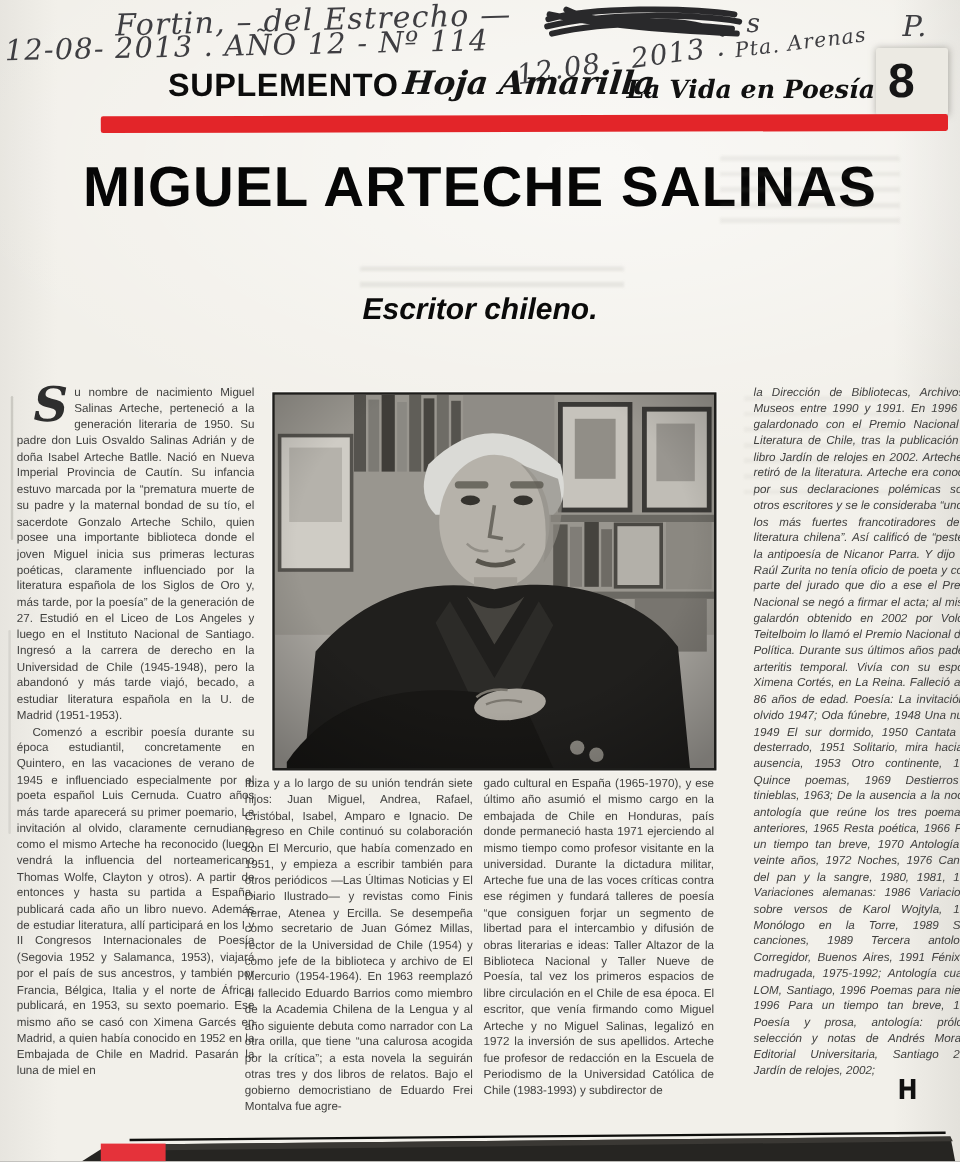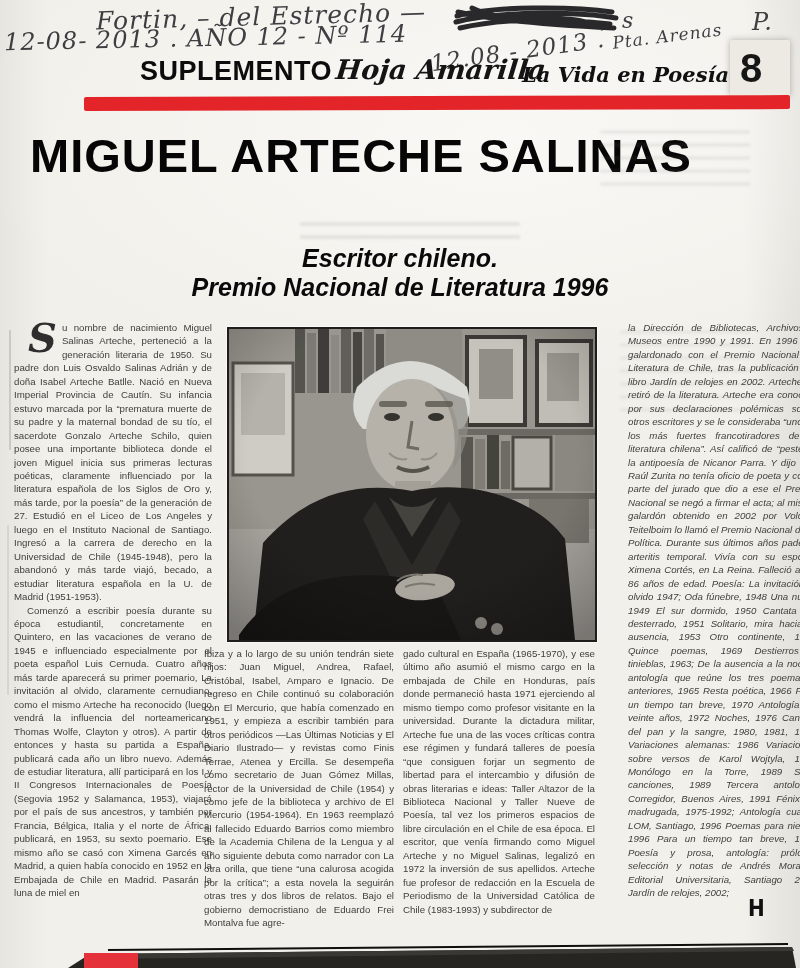--- a/index.html
+++ b/index.html
@@ -15,21 +15,21 @@
     letter-spacing:1px;white-space:nowrap;}
   .scribble{filter:none;}
   
   .sup{font-family:"Liberation Sans",sans-serif;font-weight:800;font-size:27px;color:#0c0c0c;letter-spacing:.5px;}
   .script{font-family:"DejaVu Serif",serif;font-style:italic;font-weight:bold;font-size:27px;color:#141414;transform:skewX(-6deg);}
   .section{font-family:"DejaVu Serif",serif;font-style:italic;font-weight:bold;font-size:21px;color:#101010;}
   .pageno{font-family:"Liberation Sans",sans-serif;font-weight:700;font-size:40px;color:#161616;}
   .pageno-bg{background:#eceae3;box-shadow:0 0 6px rgba(120,118,110,.55);border-radius:2px;}
   .redbar{background:#e32529;border-radius:2px;transform:rotate(-.15deg);}
   
-  .title{left:30px;width:740px;font-weight:800;color:#060606;
+  .title{left:30px;width:740px;text-align:center;font-weight:800;color:#060606;
     font-family:"Liberation Sans",sans-serif;font-size:47px;letter-spacing:1px;line-height:1;}
   .subtitle{left:30px;width:740px;text-align:center;font-weight:700;font-style:italic;
     font-family:"Liberation Sans",sans-serif;font-size:25px;color:#0a0a0a;line-height:1.15;}
   
   .ghost{background:repeating-linear-gradient(180deg, rgba(130,130,122,.14) 0 4px, rgba(130,130,122,0) 4px 13px);
     filter:blur(1.2px);border-radius:2px;}
   .streak{background:rgba(95,95,88,.22);width:2px;border-radius:2px;}
   
   .col{font-size:9.7px;line-height:13.45px;text-align:justify;color:#40403f;overflow:hidden;
     text-justify:inter-word;}
@@ -58,21 +58,20 @@
 
   <div class="abs sup" style="left:140px;top:56px;">SUPLEMENTO</div>
   <div class="abs script" style="left:336px;top:54px;">Hoja Amarilla</div>
   <div class="abs section" style="left:522px;top:62px;">La Vida en Poesía</div>
   <div class="abs pageno-bg" style="left:730px;top:40px;width:60px;height:56px;"></div>
   <div class="abs pageno" style="left:740px;top:46px;">8</div>
   <div class="abs redbar" style="left:84px;top:96px;width:706px;height:14px;"></div>
 
   <div class="abs title" style="top:132px;">MIGUEL ARTECHE SALINAS</div>
   <div class="abs subtitle" style="top:244px;">Escritor chileno.</div>
-  <div class="abs subtitle" style="top:273px;">Premio Nacional de Literatura 1996</div>
 
   <div class="abs ghost" style="left:300px;top:222px;width:220px;height:26px;"></div>
   <div class="abs ghost" style="left:600px;top:130px;width:150px;height:60px;opacity:.8;"></div>
   <div class="abs ghost" style="left:620px;top:330px;width:130px;height:90px;opacity:.55;"></div>
   <div class="abs streak" style="left:9px;top:330px;height:120px;"></div>
   <div class="abs streak" style="left:7px;top:525px;height:170px;opacity:.6;"></div>
 
   <div class="abs photo-frame" style="left:227px;top:327px;width:366px;height:311px;">
     <svg width="366" height="311" viewBox="0 0 366 311">
       <defs>

